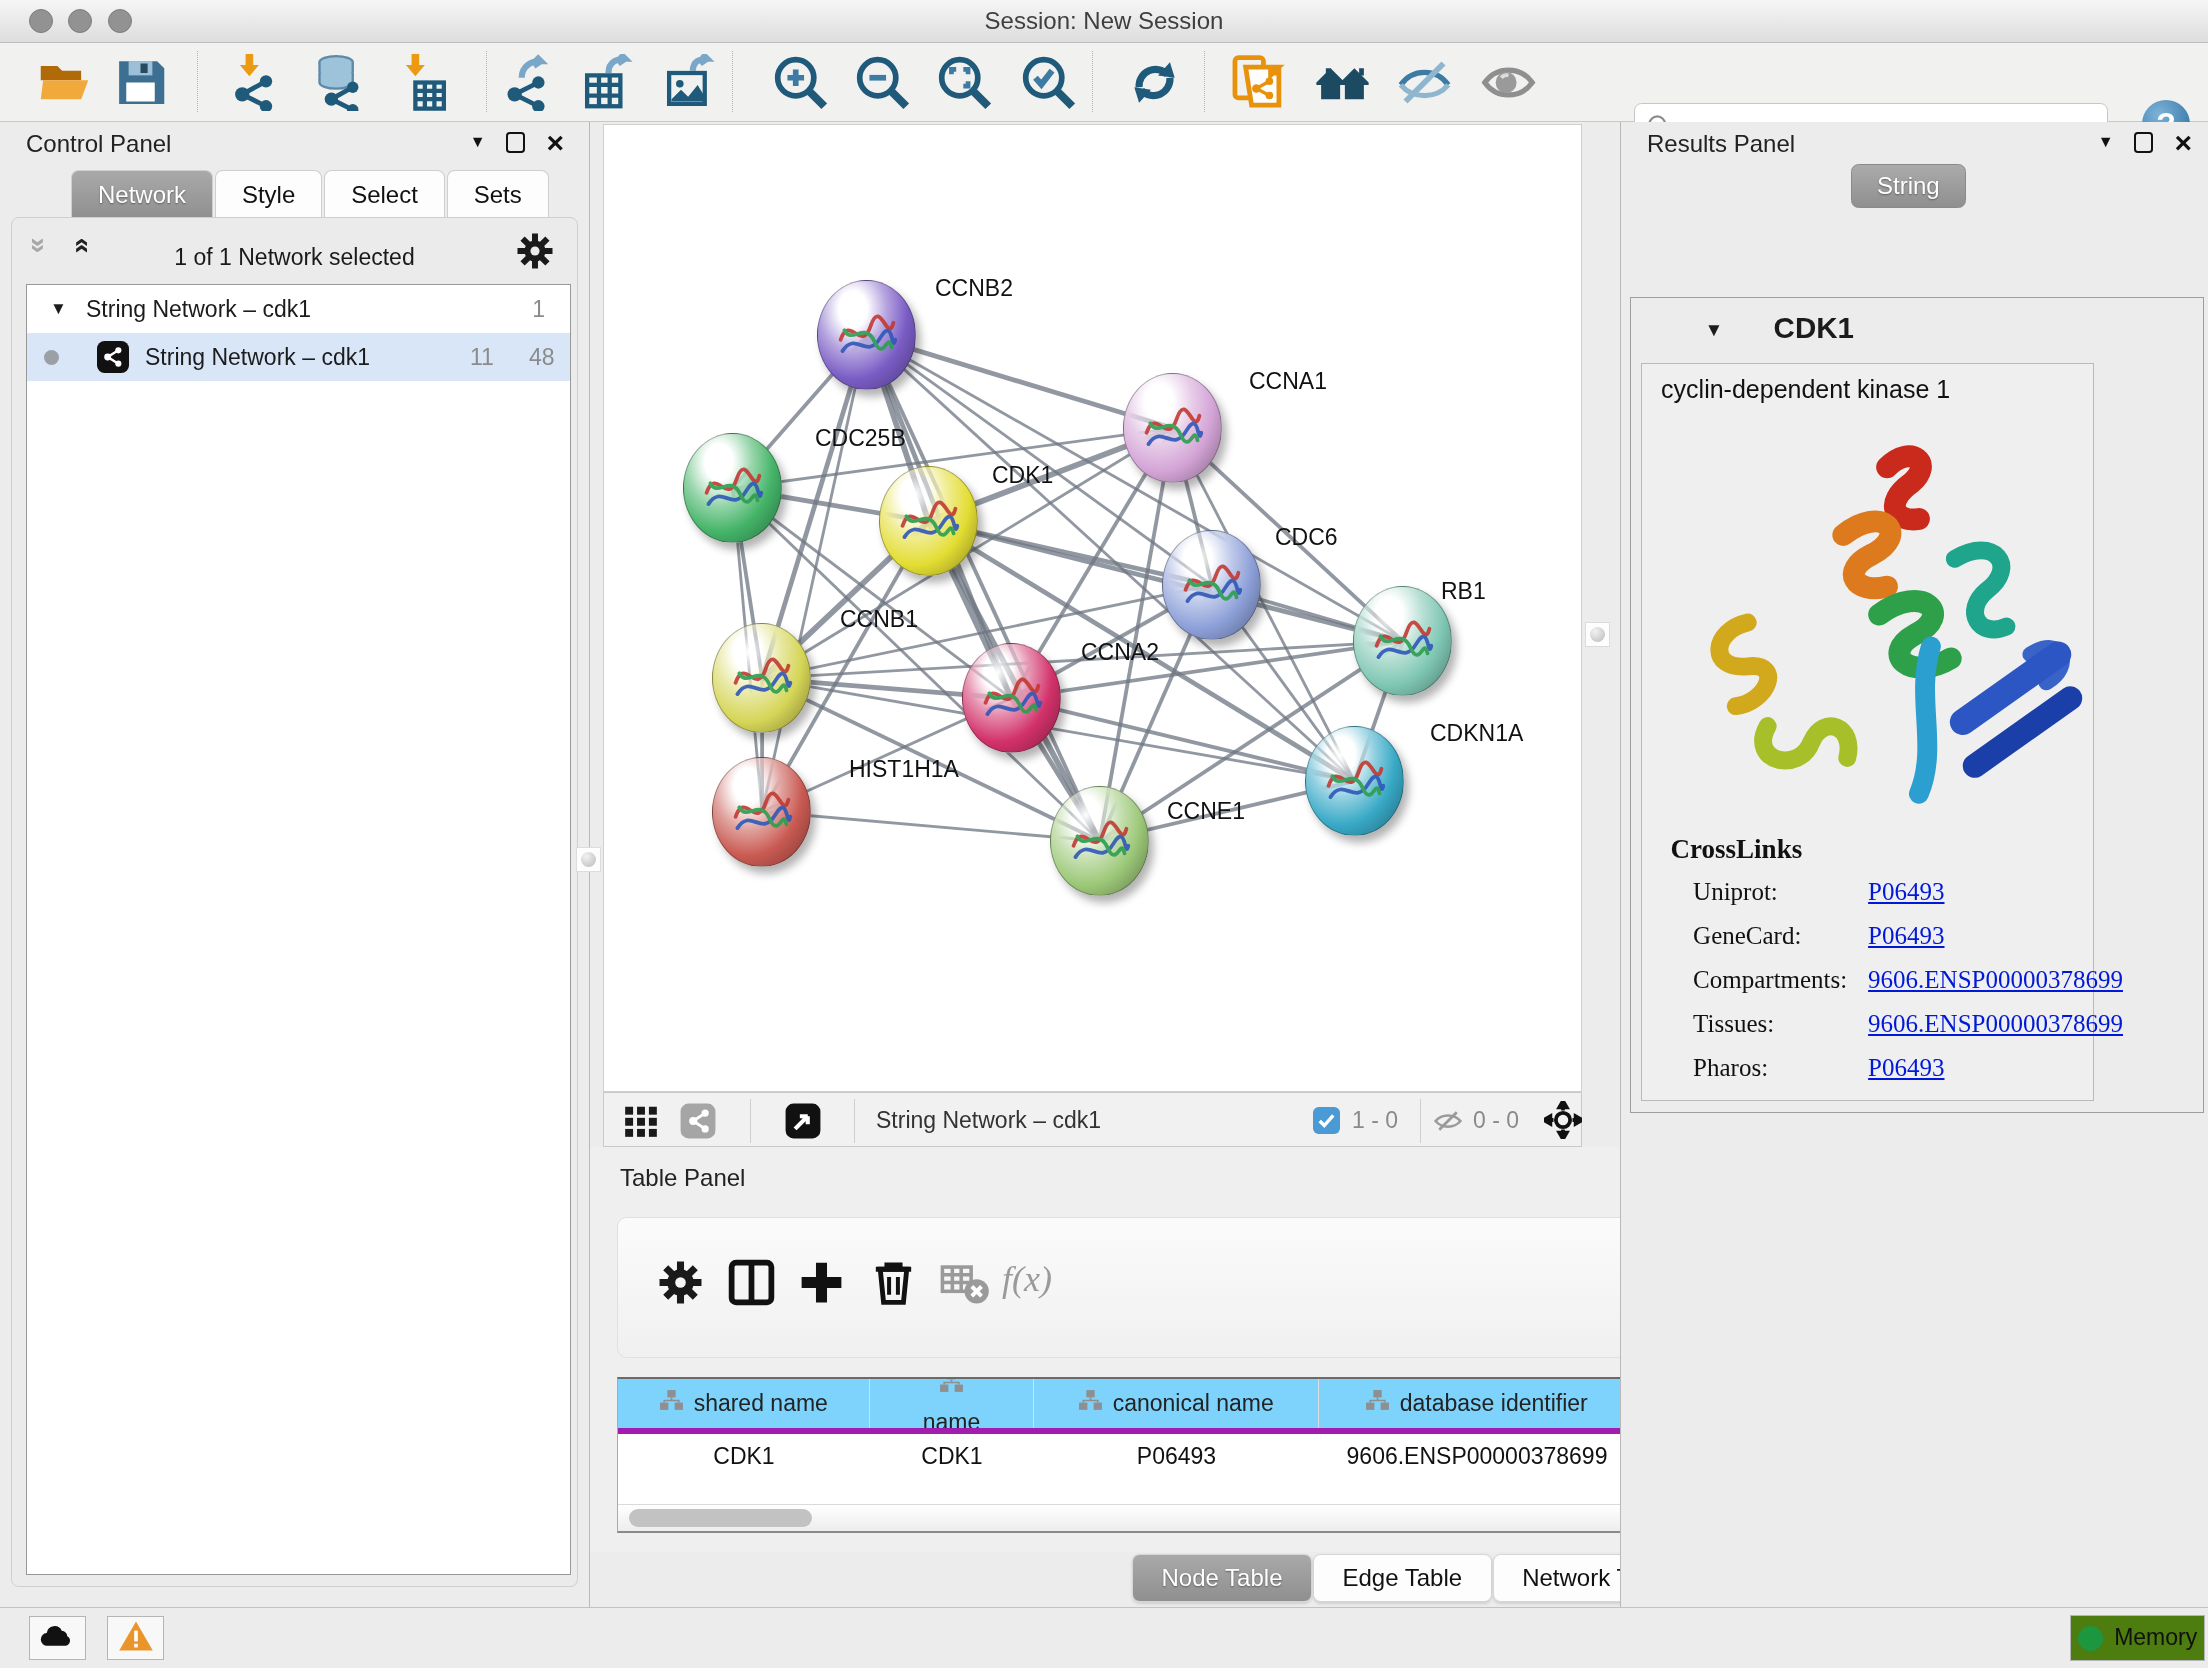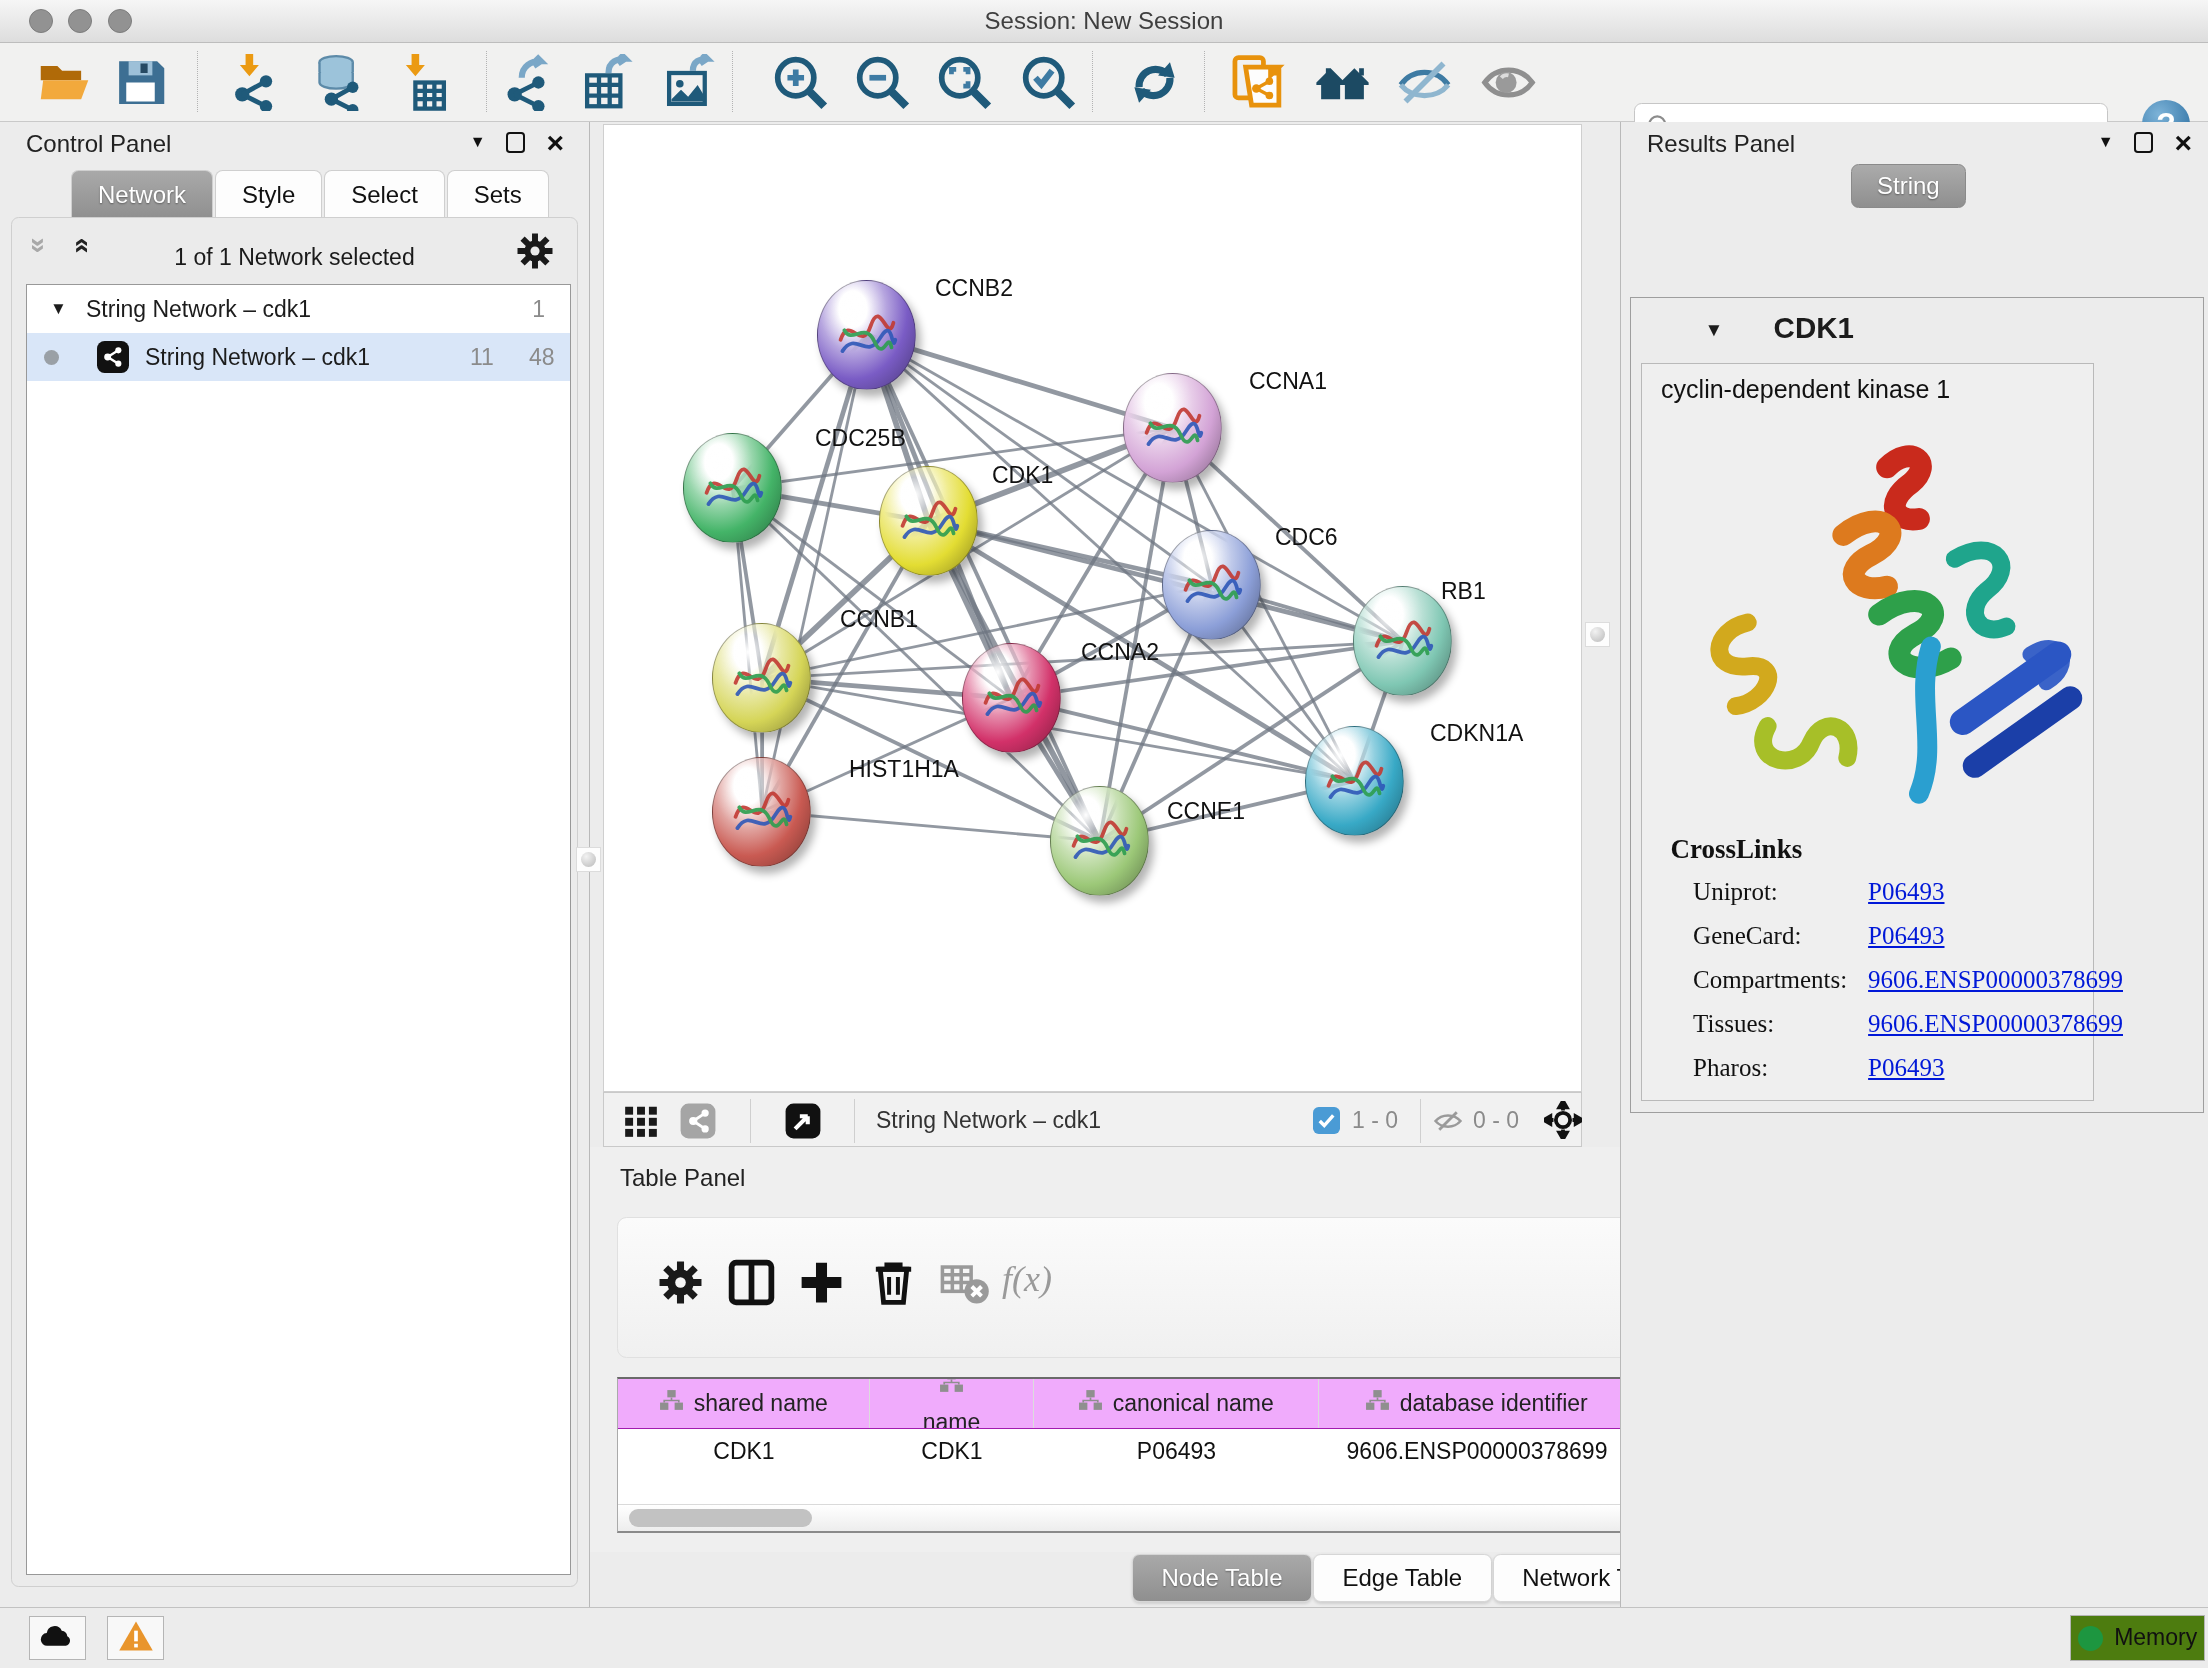--- a/index.html
+++ b/index.html
@@ -71,21 +71,21 @@
   .handle.round{border:none;background:none;}
   
   .tpanel{position:absolute;left:590px;top:1147px;width:1619px;height:405px;background:#efefef;}
   .tp-box{position:absolute;left:27px;top:70px;width:1581px;height:141px;border-radius:9.5px;
     background:linear-gradient(#fbfbfb,#f0f0f0);border:1px solid #e0e0e0;box-sizing:border-box;}
   .tpico{position:absolute;top:38px;width:53px;height:53px;border:none;background:none;padding:0;cursor:pointer;}
   .fx{font-family:"Liberation Serif",serif;font-style:italic;font-size:36px;color:#9a9a9a;}
   .tablebox{position:absolute;left:27px;top:230px;width:1581px;height:156px;background:#fff;
     border-top:2.9px solid #6a6a6a;border-bottom:2.9px solid #8a8a8a;border-left:1px solid #aaa;border-right:1px solid #aaa;
     box-sizing:border-box;overflow:hidden;}
-  .thead{display:flex;height:49px;background:#f0abfc;border-bottom:1px solid #a21caf;}
+  .thead{display:flex;height:49px;background:#7dd3fc;border-bottom:6px solid #a21caf;}
   .th{display:flex;align-items:center;justify-content:center;gap:9.5px;font-size:23px;color:#222;
     border-right:1px solid #dcdcdc;box-sizing:border-box;overflow:hidden;white-space:nowrap;flex:none;cursor:pointer;}
   .trowdata{display:flex;height:44px;}
   .td{display:flex;align-items:center;justify-content:center;font-size:23px;color:#111;
     box-sizing:border-box;overflow:hidden;white-space:nowrap;flex:none;}
   .scrollstrip{position:absolute;left:0;bottom:0;width:100%;height:26px;
     background:linear-gradient(#ffffff,#ededed);border-top:1px solid #dadada;}
   .thumb{position:absolute;left:11.4px;top:3.8px;width:183px;height:18px;border-radius:9.5px;background:#c2c2c2;cursor:pointer;}
   .btabs{position:absolute;left:1132px;top:1554px;display:flex;}
   .btab{height:46px;line-height:46px;padding:0 28.5px;font-size:24px;background:#fdfdfd;color:#111;

